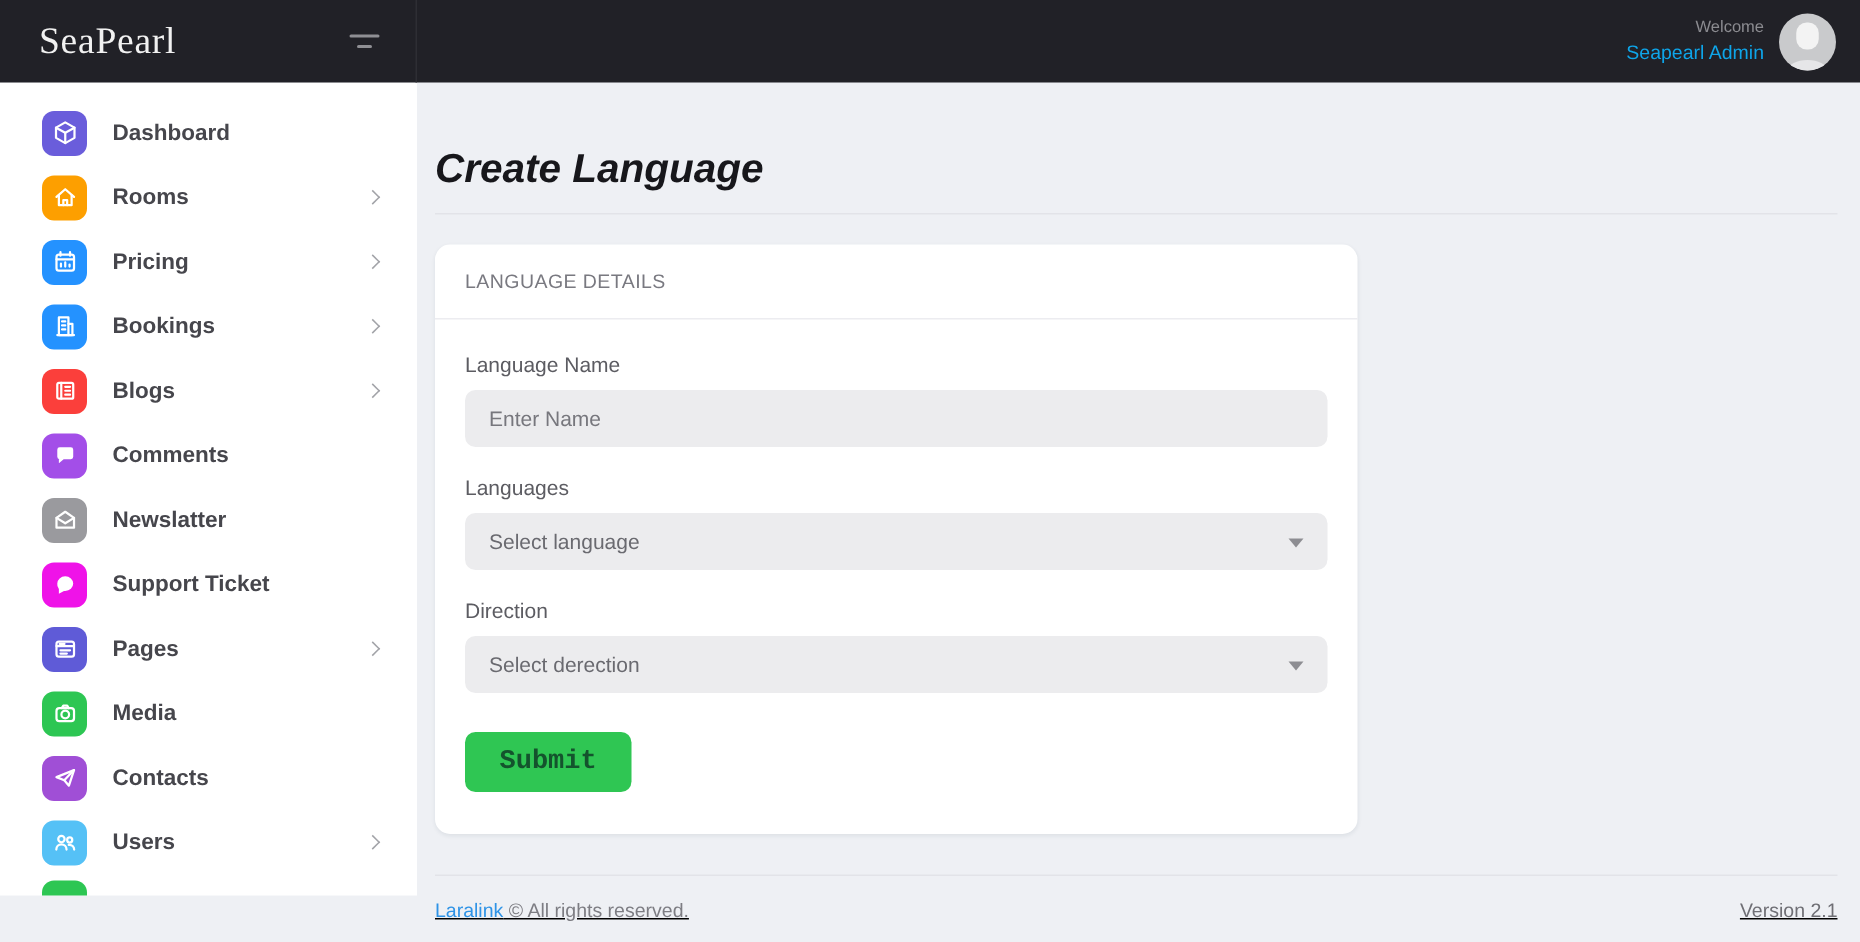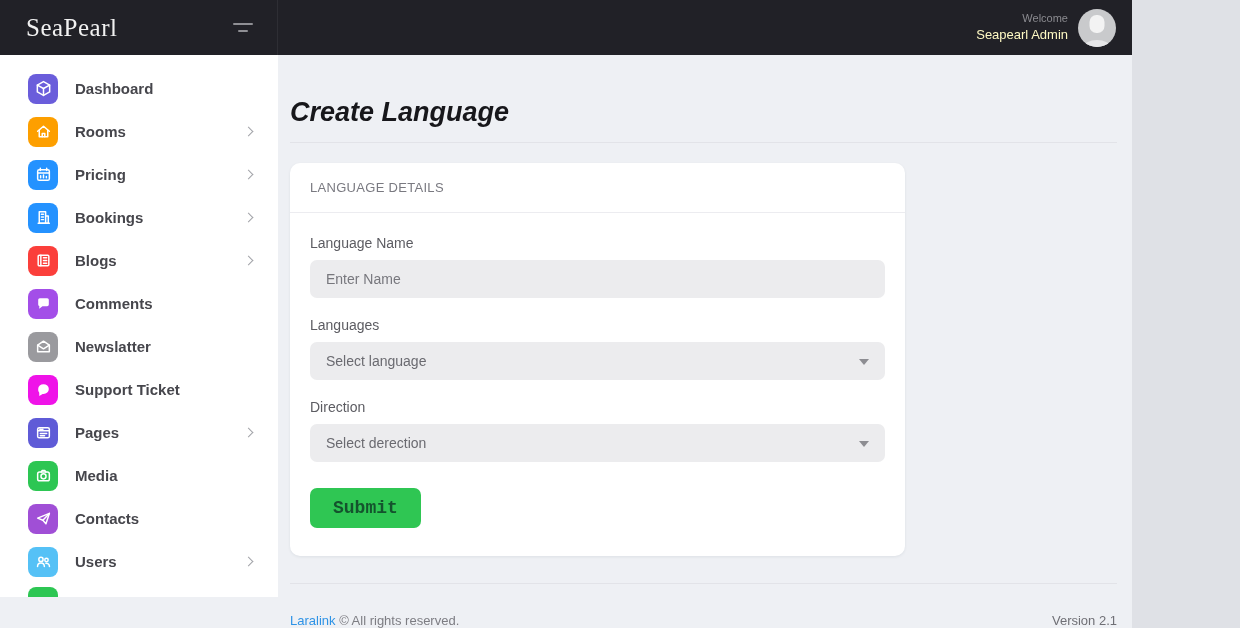--- a/index.html
+++ b/index.html
@@ -1,30 +1,30 @@
 <!DOCTYPE html>
 <html><head>
 <meta charset="utf-8">
 <style>
   * { margin:0; padding:0; box-sizing:border-box; }
   body { font-family:"Liberation Sans", sans-serif; background:#dfe1e6; }
-  .app { position:relative; width:1132px; height:628px; overflow:hidden; background:#eef0f4; }
+  .app { position:relative; width:1240px; height:628px; overflow:hidden; background:#eef0f4; }
 
   
   .topbar { position:absolute; top:0; left:0; right:0; height:55px; background:#212127; display:flex; align-items:stretch; z-index:5; }
   .brand-area { width:278px; display:flex; align-items:center; justify-content:space-between; padding:0 22px 0 26px; border-right:1px solid #2e2e34; }
   .logo { font-family:"Liberation Serif", serif; font-size:25px; color:#f1f1f1; letter-spacing:.5px; }
   .menu-toggle { display:flex; flex-direction:column; gap:5px; align-items:center; cursor:pointer; padding:6px 2px; }
   .menu-toggle .bar { height:2px; background:#8f8f94; border-radius:1px; }
   .menu-toggle .bar.long { width:20px; }
   .menu-toggle .bar.short { width:10px; }
   .user-area { margin-left:auto; display:flex; align-items:center; gap:10px; padding-right:16px; cursor:pointer; }
   .welcome-block { text-align:right; line-height:1.35; }
   .welcome-label { font-size:11px; color:#8b8b90; }
-  .user-name { font-size:13px; color:#fef9c3; }
+  .user-name { font-size:13px; color:#0ea5e9; }
   .avatar { width:38px; height:38px; border-radius:50%; background:#c9cacc; position:relative; overflow:hidden; flex:0 0 auto; }
   .avatar .head { position:absolute; top:6px; left:50%; transform:translateX(-50%); width:15px; height:18px; background:#f3f3f3; border-radius:7px; }
   .avatar .shoulders { position:absolute; bottom:-7px; left:50%; transform:translateX(-50%); width:26px; height:14px; background:#e6e6e8; border-radius:50% 50% 0 0; }
 
   
   .sidebar { position:absolute; top:55px; left:0; width:278px; height:542px; background:#ffffff; padding-top:12px; overflow:hidden; z-index:4; }
   .nav-item { display:flex; align-items:center; height:43px; padding:0 26px 0 28px; cursor:pointer;font-weight:bold; }
   .nav-icon { width:30px; height:30px; border-radius:8px; display:flex; align-items:center; justify-content:center; flex:0 0 auto; }
   .nav-icon svg { width:17px; height:17px; stroke:#fff; fill:none; stroke-width:1.4; stroke-linecap:round; stroke-linejoin:round; }
   .nav-label { margin-left:17px; font-size:15px; color:#46464c; }
@@ -39,21 +39,21 @@
   .card-body { padding:22px 20px 28px 20px; }
   .field { margin-bottom:19px; }
   .field-label { font-size:14px; color:#5c5c62; margin-bottom:9px; }
   .text-input { width:100%; height:38px; background:#ececee; border:none; border-radius:7px; padding:0 16px; font-size:14px; color:#55555b; font-family:"Liberation Sans", sans-serif; outline:none; }
   .text-input::placeholder { color:#77777d; opacity:1; }
   .select-box { width:100%; height:38px; background:#ececee; border-radius:7px; padding:0 16px; display:flex; align-items:center; font-size:14px; color:#6a6a70; cursor:pointer; position:relative; }
   .select-caret { position:absolute; right:16px; top:50%; margin-top:-2px; width:0; height:0; border-left:5px solid transparent; border-right:5px solid transparent; border-top:6px solid #8d8d92; }
   .submit-btn { margin-top:7px; border:none; border-radius:7px; padding:10px 23px; font-size:18px; font-weight:bold; color:#14532d; cursor:pointer; font-family:Liberation Mono, monospace; }
 
   
-  .footer { position:absolute; left:12px; right:15px; bottom:0; height:45px; border-top:1px solid #e2e3e8; display:flex; align-items:flex-end; justify-content:space-between; }
+  .footer { position:absolute; left:12px; right:15px; bottom:0; height:45px; border-top:1px solid #e2e3e8; display:flex; align-items:center; justify-content:space-between;text-decoration:underline; }
   .footer-left { font-size:13px; color:#7d7d83; }
   .footer-link { color:#2e93e6; text-decoration:none; cursor:pointer; }
   .footer-version { font-size:13px; color:#6f6f75; }
 </style>
 </head>
 <body>
 
 <div class="app">
 
   <header class="topbar">

